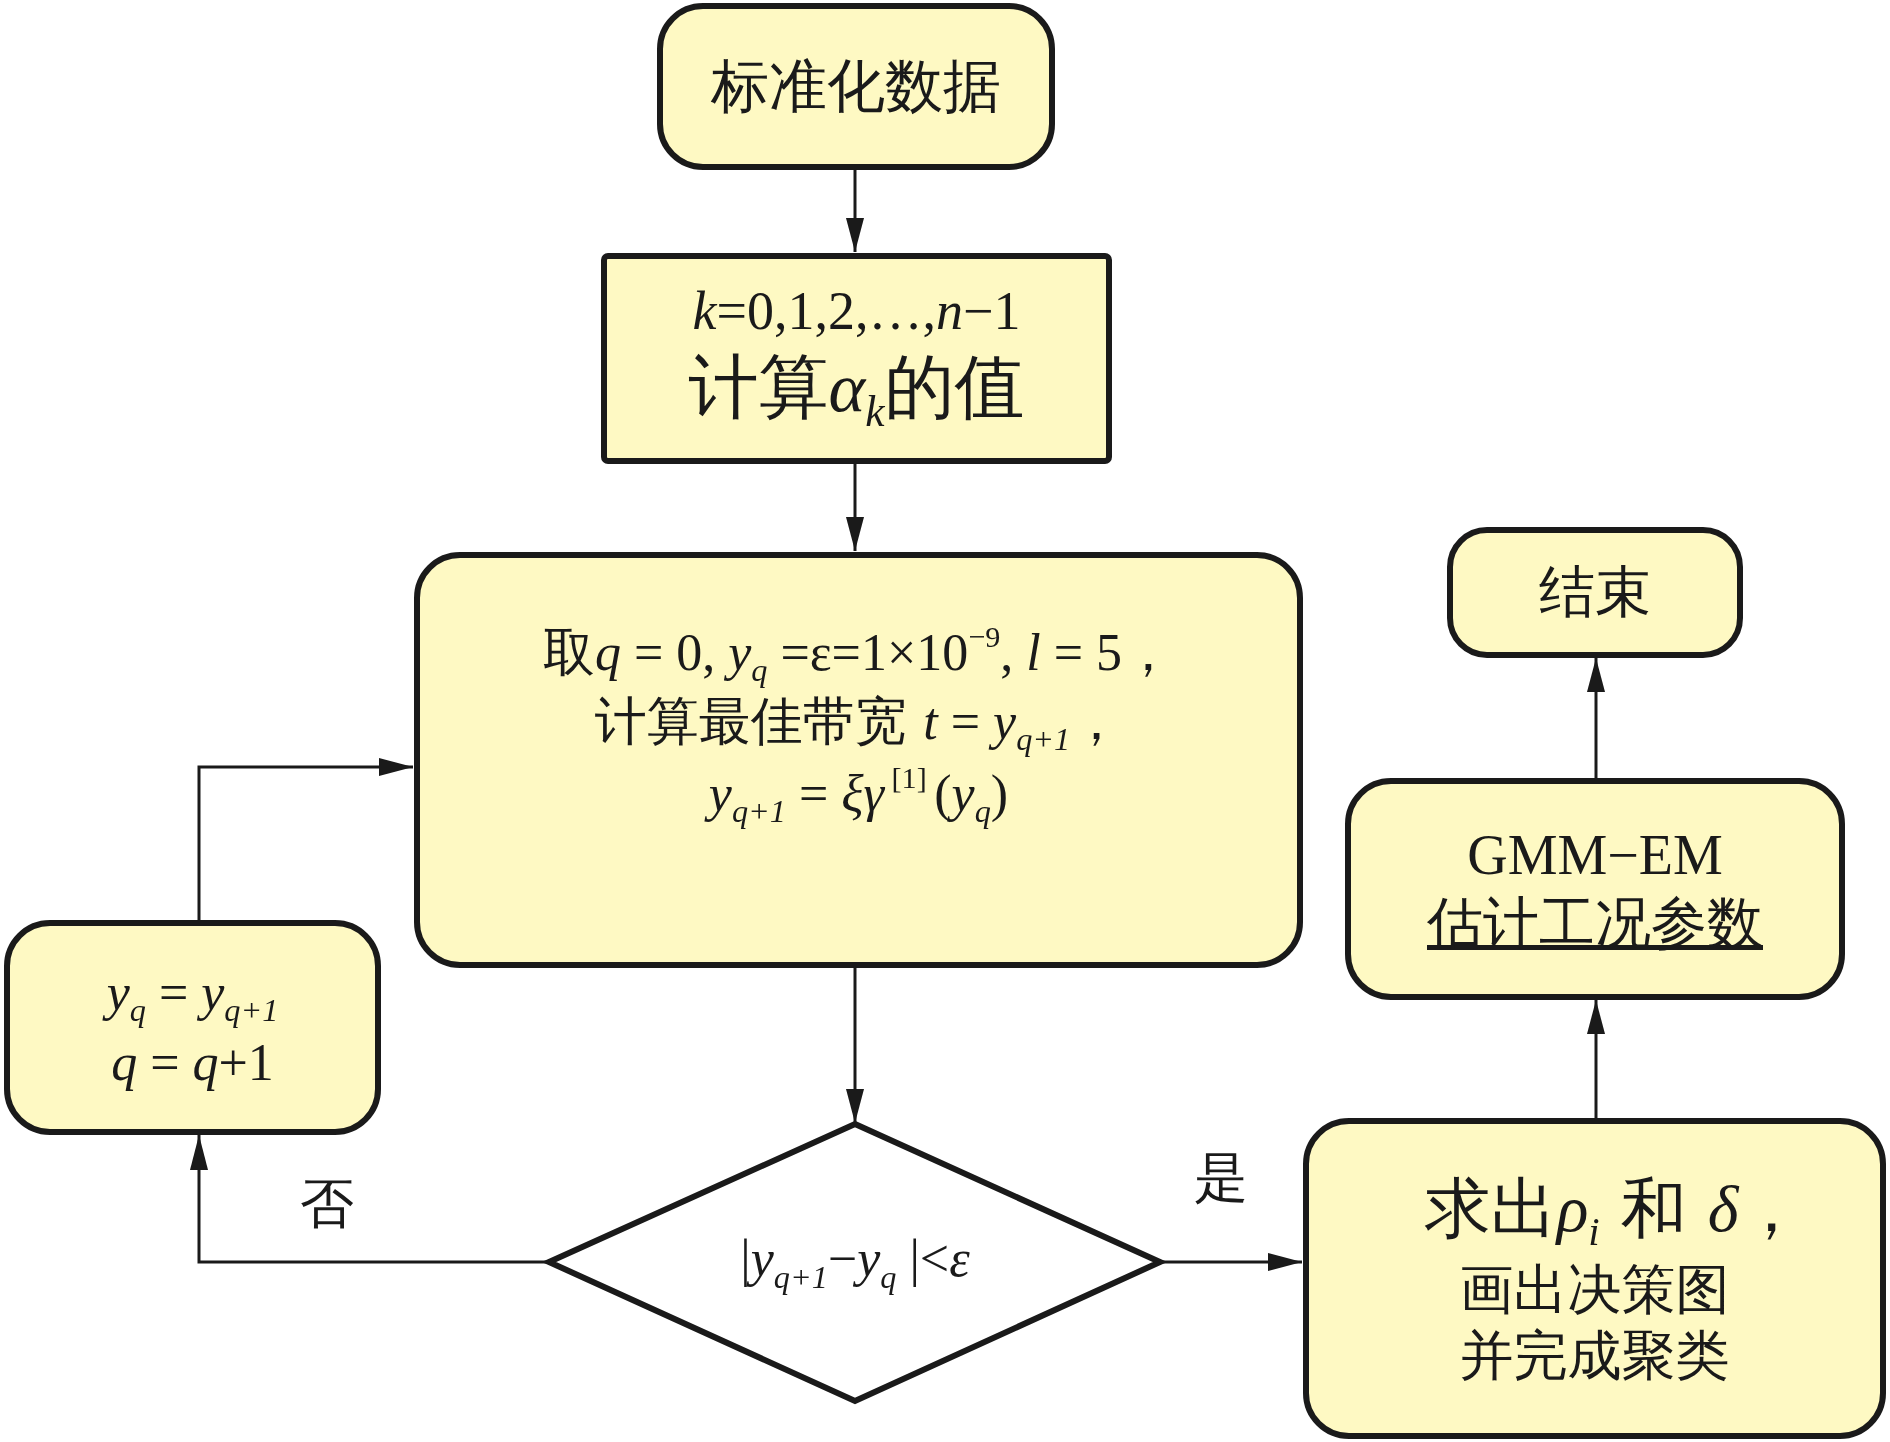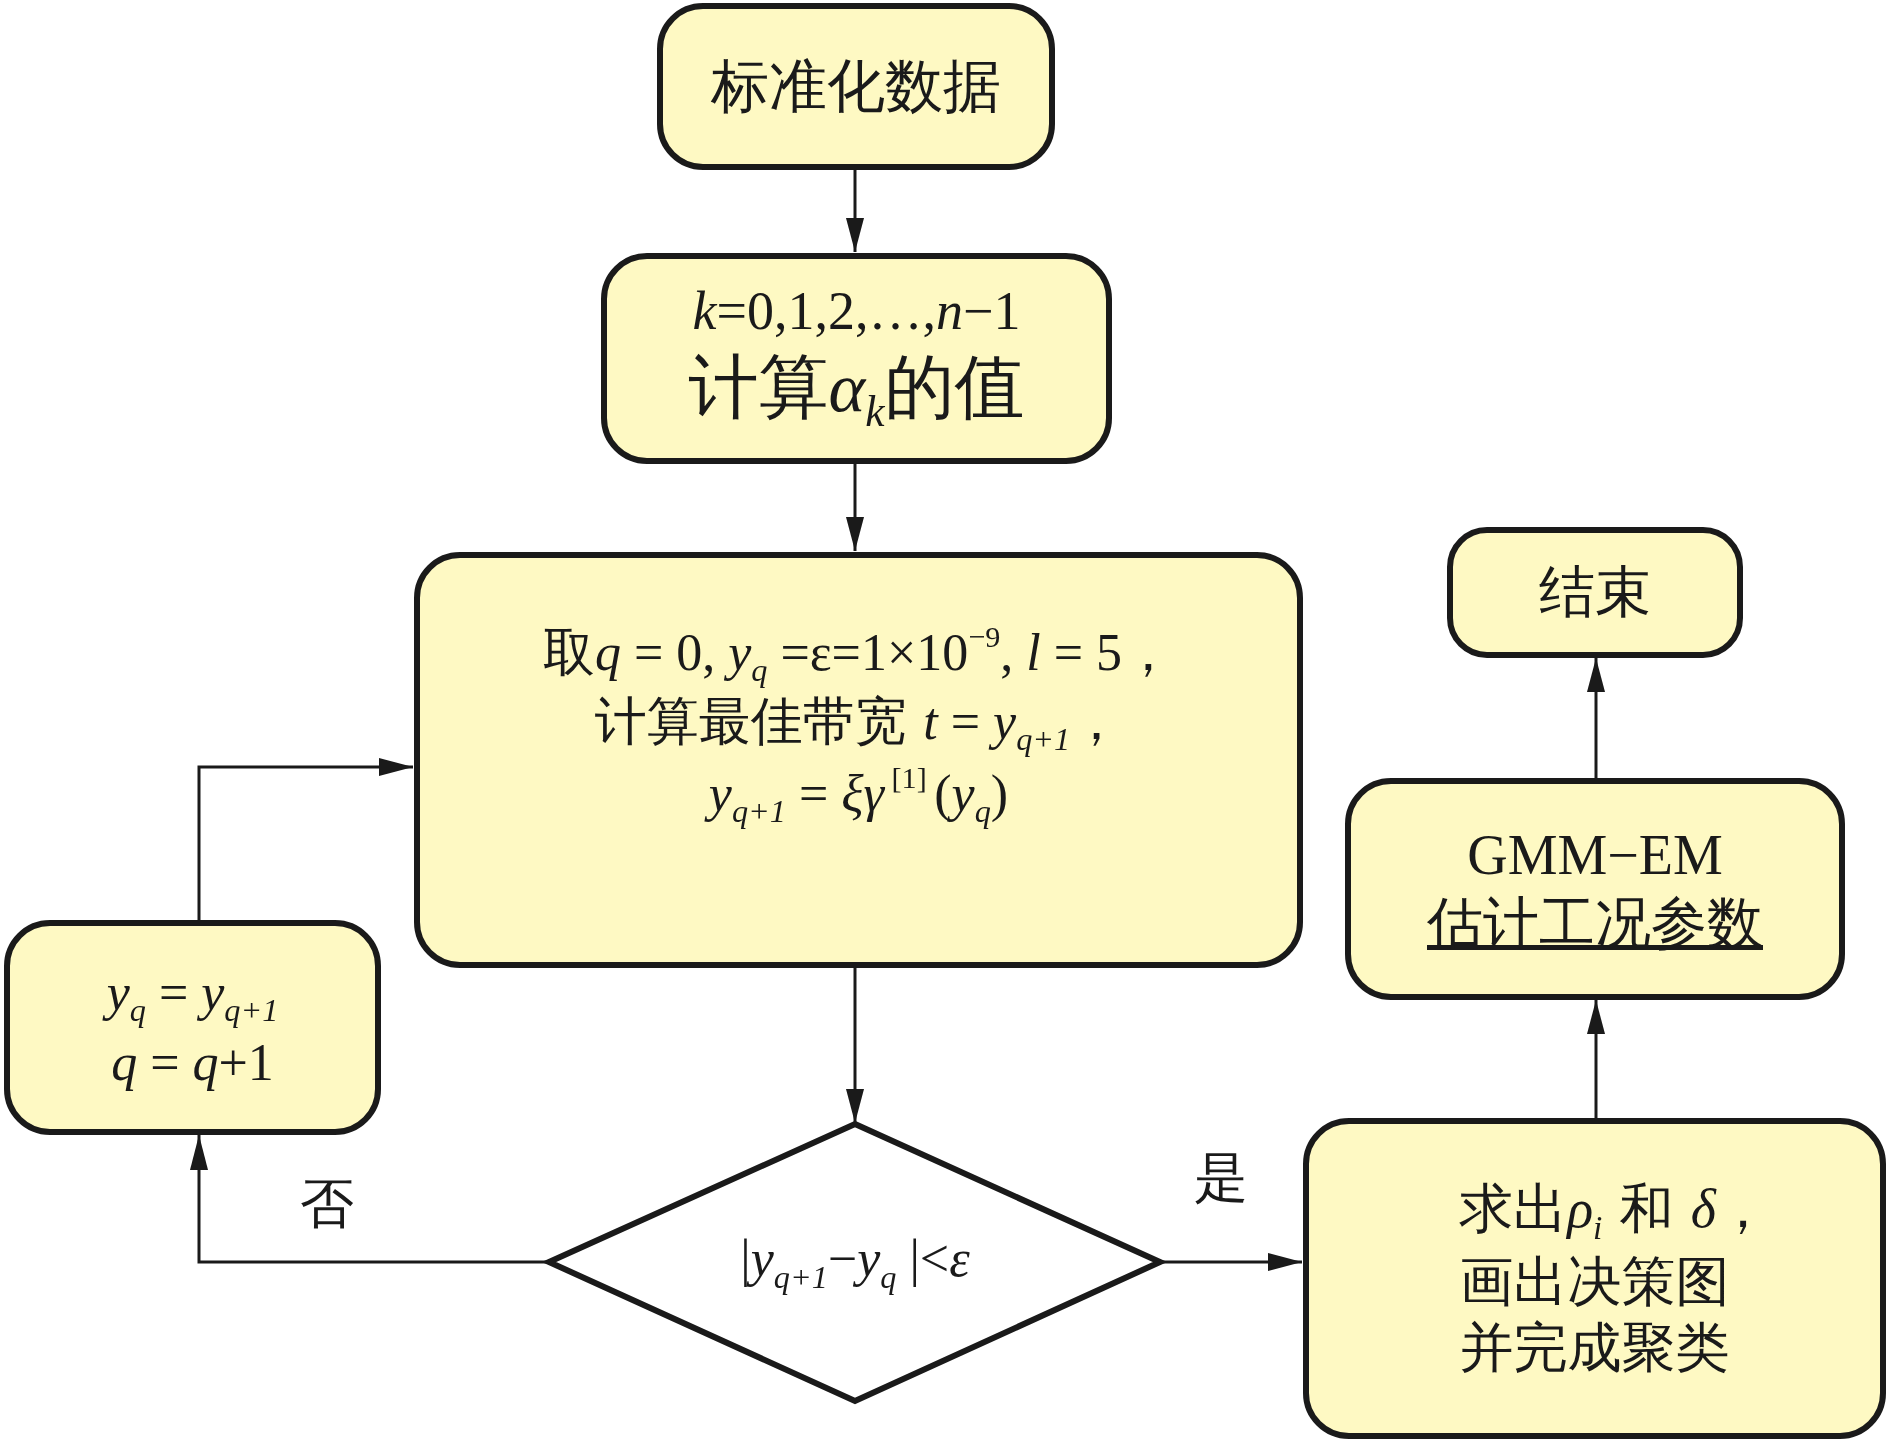--- a/index.html
+++ b/index.html
@@ -56,21 +56,21 @@
     <polygon points="1587,692 1605,692 1596,658"></polygon>
   </g>
 
   <polygon points="855,1124 1160,1262 855,1401 549,1262" fill="#ffffff" stroke="#1a1a1a" stroke-width="6" stroke-linejoin="miter"></polygon>
 </svg>
 
 <div class="node" style="left:657px; top:3px; width:398px; height:167px;">
   <div class="line cn" style="font-size:58px;">标准化数据</div>
 </div>
 
-<div class="node" style="left:601px; top:253px; width:511px; height:211px;">
+<div class="node" style="left:601px; top:253px; width:511px; height:211px;border-radius:7px;">
   <div class="line" style="font-size:54px;">
     <span class="math">k</span><span class="rm">=0,1,2,…,</span><span class="math">n</span><span class="rm">−1</span>
   </div>
   <div class="line cn" style="font-size:70px;">
     <span>计算</span><span class="math">α</span><span class="sub math">k</span><span>的值</span>
   </div>
 </div>
 
 <div class="node" style="left:414px; top:552px; width:889px; height:416px; padding-bottom:70px;">
   <div class="line cn" style="font-size:52px;">
@@ -94,21 +94,21 @@
 </div>
 
 <div class="diamond-text" style="left:855px; top:1262px;">
   <span class="rm">|</span><span class="math">y</span><span class="sub math">q+1</span><span class="rm">−</span><span class="math">y</span><span class="sub math">q</span><span class="rm"> |&lt;</span><span class="math">ε</span>
 </div>
 
 <div class="label cn" style="left:300px; top:1168px;">否</div>
 <div class="label cn" style="left:1194px; top:1142px;">是</div>
 
 <div class="node" style="left:1303px; top:1118px; width:583px; height:321px;">
-  <div class="line cn" style="font-size:54px;margin-left:40px;">
+  <div class="line cn" style="font-size:66px;margin-left:40px;">
     <span>求出</span><span class="math">ρ</span><span class="sub math">i</span><span> 和 </span><span class="math">δ</span><span>，</span>
   </div>
   <div class="line cn" style="font-size:54px;">画出决策图</div>
   <div class="line cn" style="font-size:54px;">并完成聚类</div>
 </div>
 
 <div class="node" style="left:1345px; top:778px; width:500px; height:222px;">
   <div class="line rm" style="font-size:56px;">GMM−EM</div>
   <div class="line cn" style="font-size:56px;text-decoration:underline;">估计工况参数</div>
 </div>

